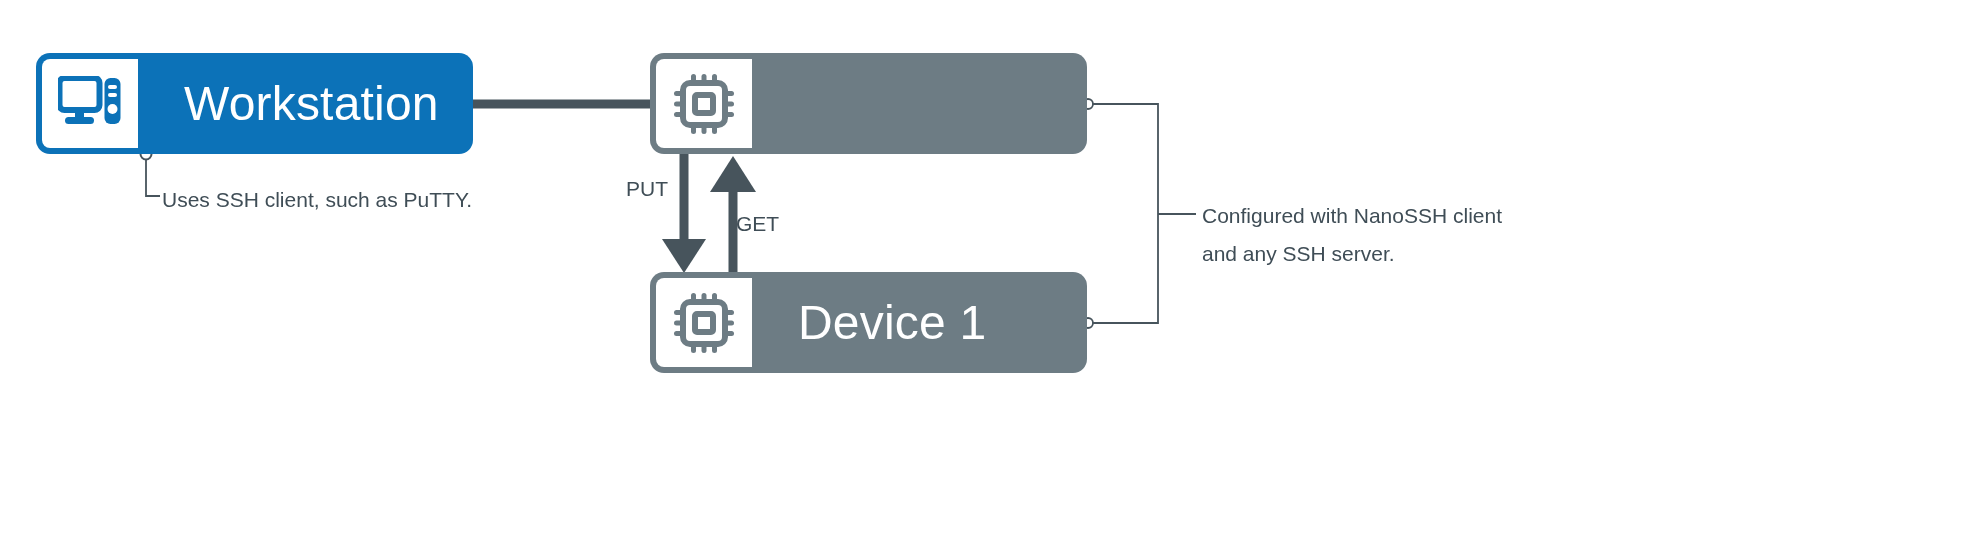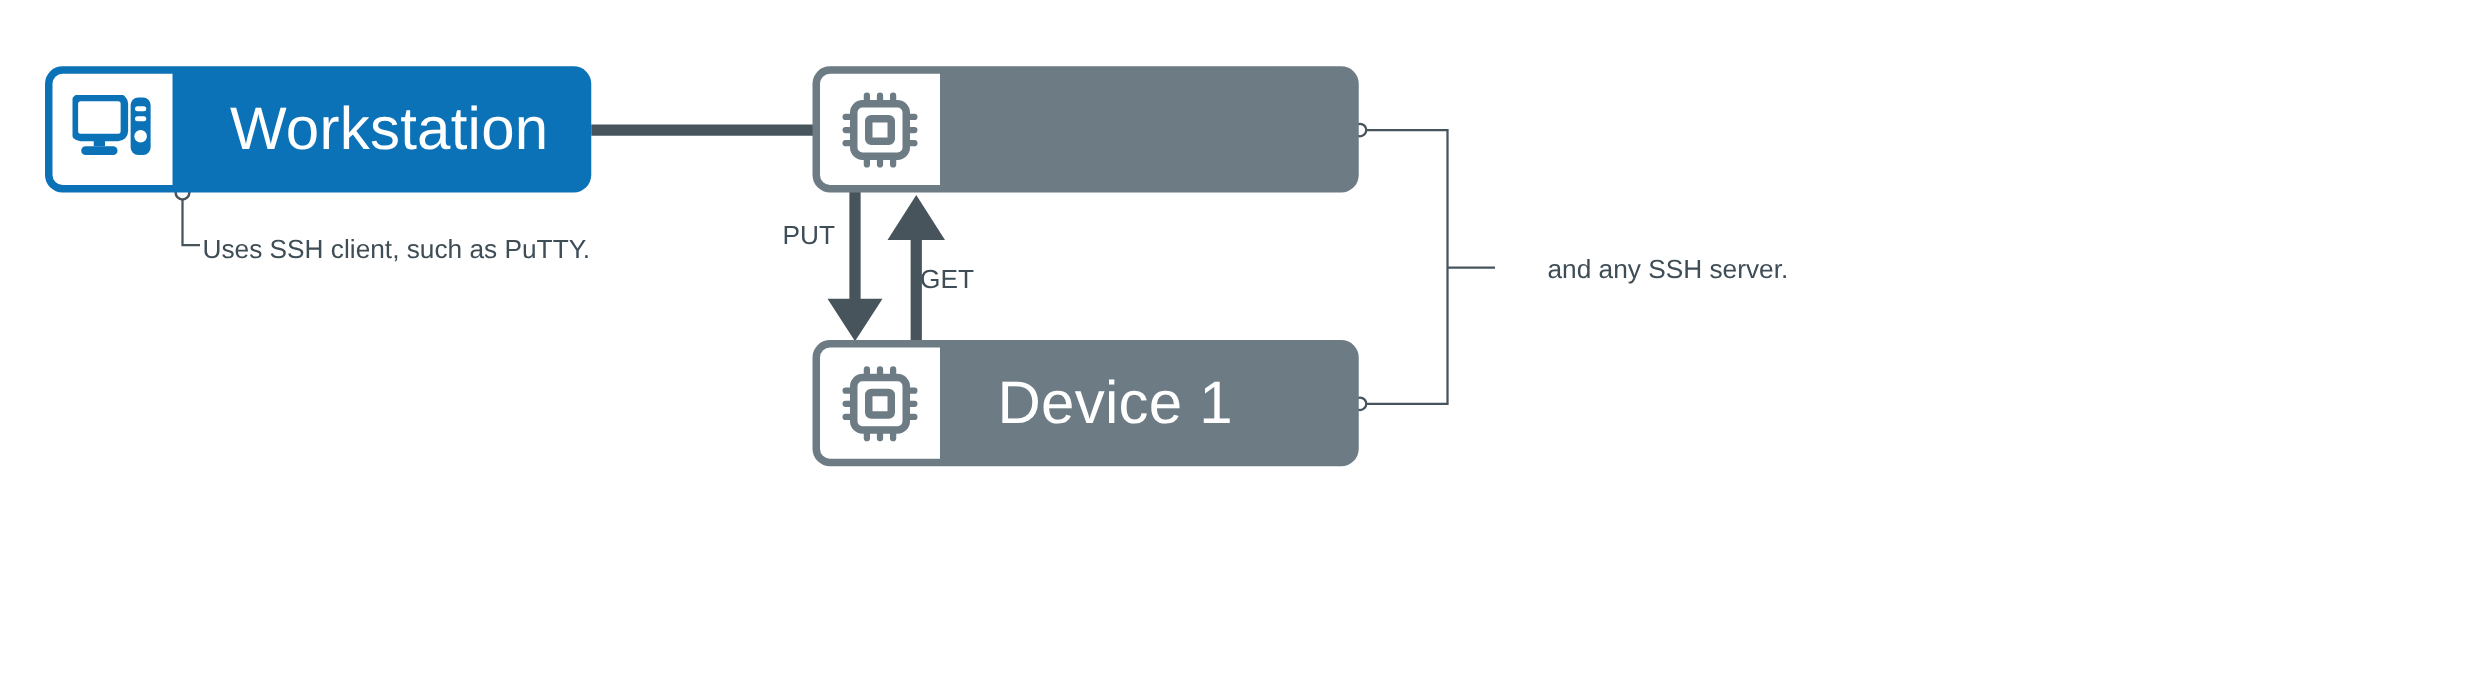--- a/index.html
+++ b/index.html
@@ -94,21 +94,21 @@
     white-space: nowrap;
   }
   #callout-workstation {
     left: 162px;
     top: 181px;
   }
   #callout-devices {
     left: 1202px;
     top: 197px;
   }
-  #callout-devices .line2 { display: block; margin-left: 36px; }
+  #callout-devices .line2 { display: block; }
 
   
   .arrow-label {
     position: absolute;
     font-size: 21px;
     color: #3f4d56;
     white-space: nowrap;
   }
   #put-label { left: 626px; top: 177px; }
   #get-label { left: 736px; top: 212px; }
@@ -218,16 +218,17 @@
     </div>
     <div class="node-label">Device 1</div>
   </div>
 
   <div class="arrow-label" id="put-label">PUT</div>
   <div class="arrow-label" id="get-label">GET</div>
 
   <div class="callout" id="callout-workstation">Uses SSH client, such as PuTTY.</div>
 
   <div class="callout" id="callout-devices">
+    <span class="line1">Configured with NanoSSH client</span>
     <span class="line2">and any SSH server.</span>
   </div>
 
 </div>
 
 </body></html>

